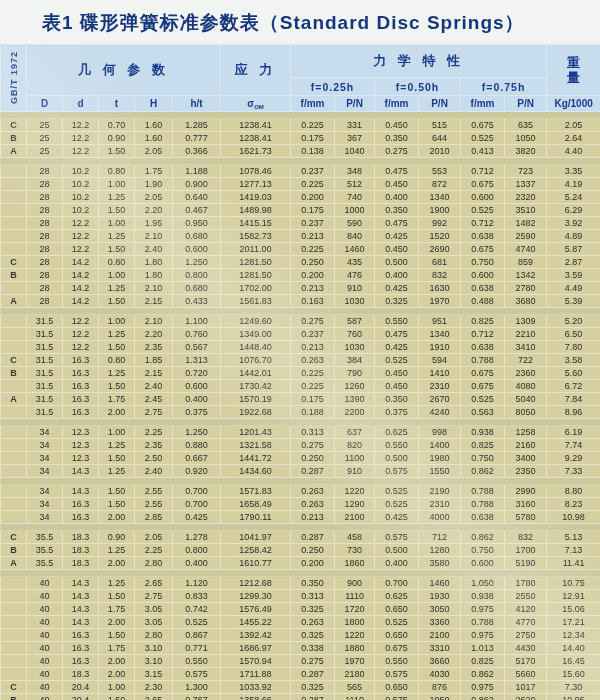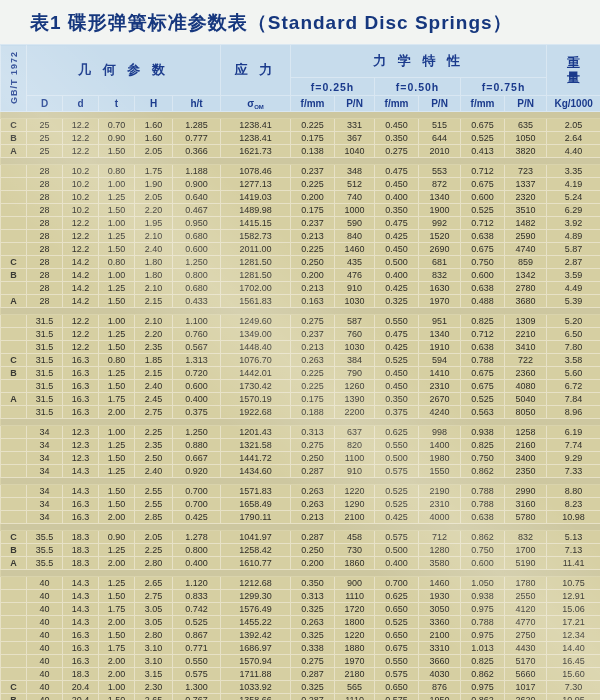--- a/index.html
+++ b/index.html
@@ -2,21 +2,21 @@
 <html><head>
 <meta charset="utf-8">
 <style>
   html,body{margin:0;padding:0;}
   body{
     width:600px;height:700px;overflow:hidden;position:relative;
     background:#f2f4f2;
     font-family:"Liberation Sans","DejaVu Sans",sans-serif;
   }
   .page-title{
-    padding:10px 0 8px 30px;
+    padding:10px 0 8px 42px;
     font-size:19px;font-weight:bold;color:#16377e;
     letter-spacing:1px;
   }
   table{
     border-collapse:collapse;table-layout:fixed;width:600px;
   }
   col.c-lbl{width:26px}col.c-D{width:36px}col.c-d{width:36px}col.c-t{width:36px}
   col.c-H{width:38px}col.c-ht{width:48px}col.c-sig{width:70px}
   col.c-f1{width:44px}col.c-p1{width:40px}col.c-f2{width:44px}col.c-p2{width:42px}
   col.c-f3{width:44px}col.c-p3{width:42px}col.c-w{width:54px}

